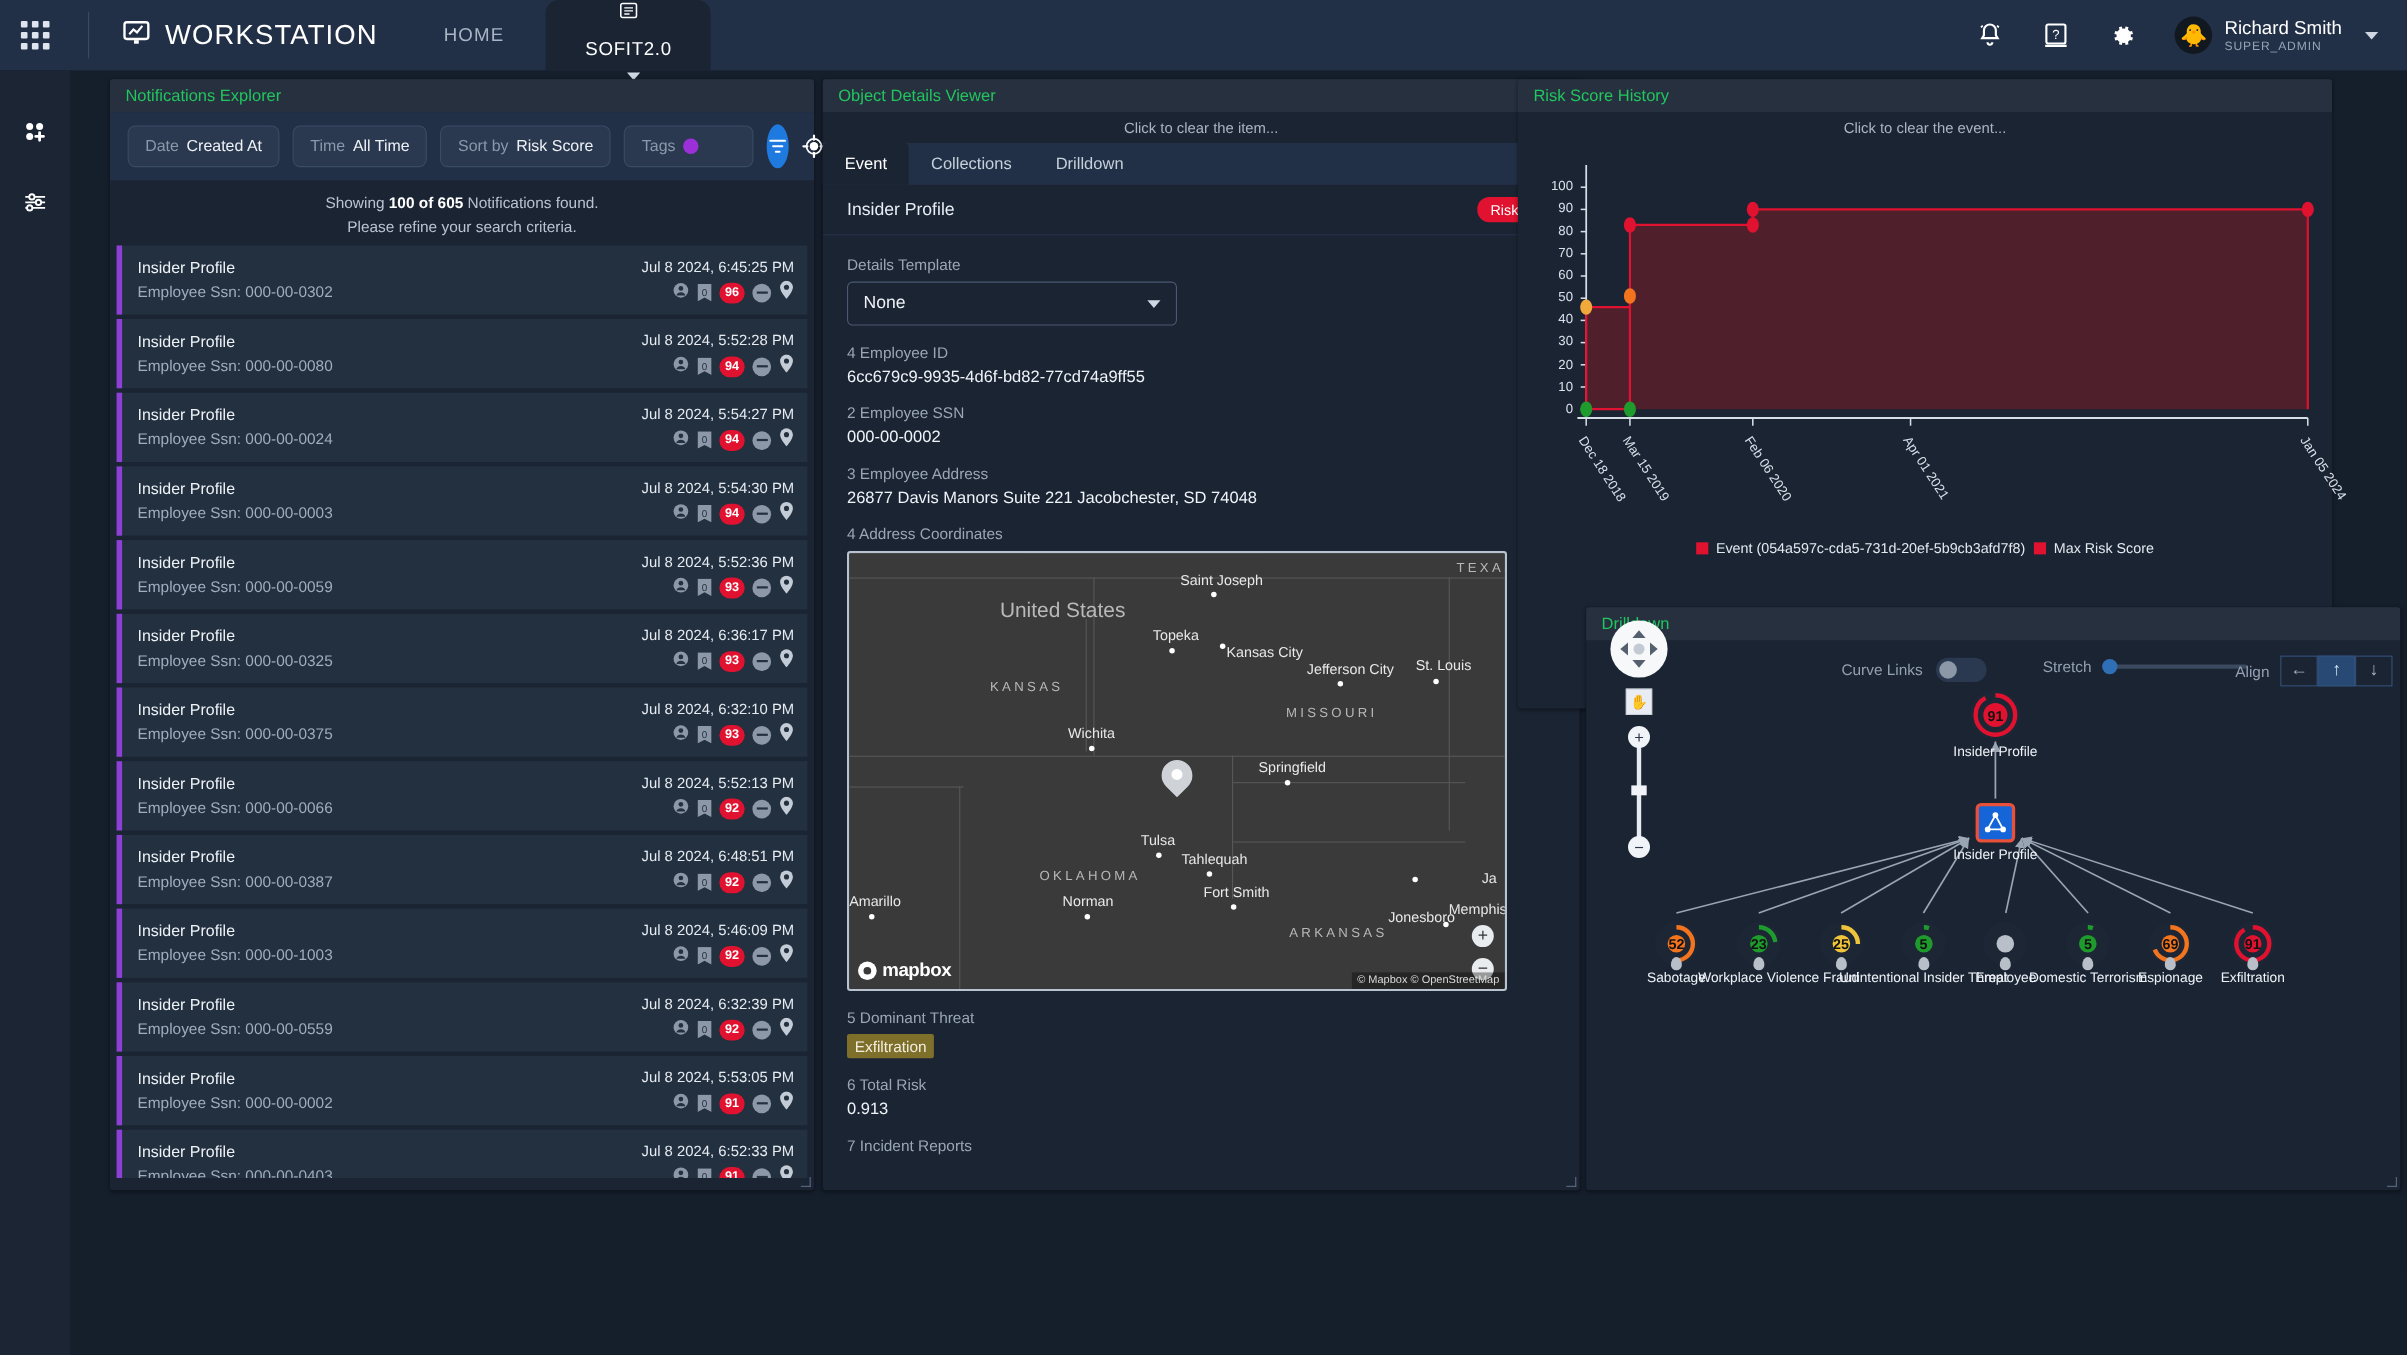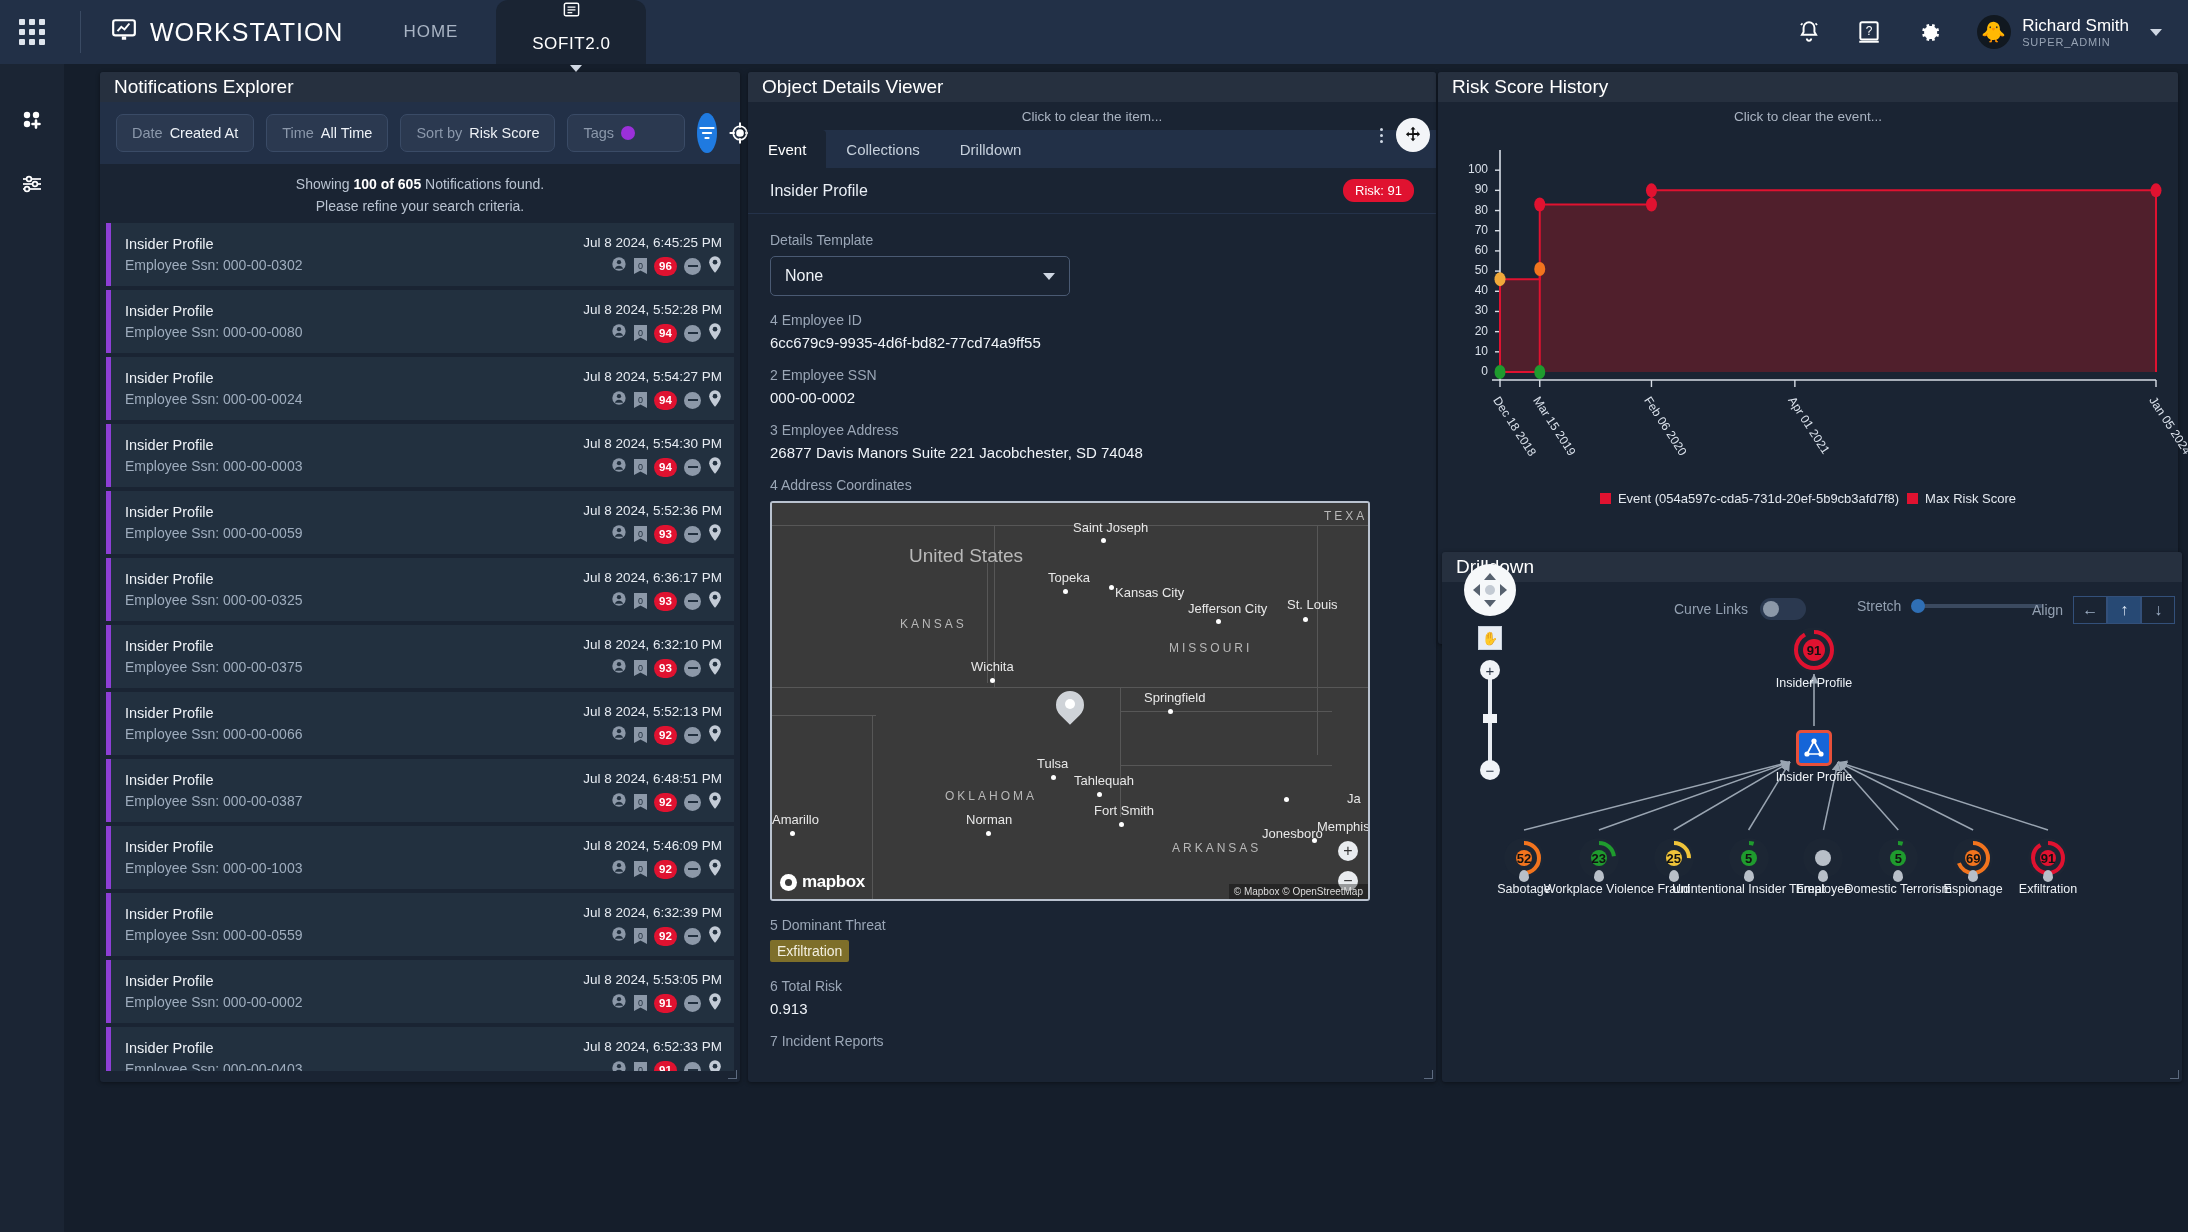--- a/index.html
+++ b/index.html
@@ -38,21 +38,21 @@
   .user-block{ display:flex; align-items:center; gap:11px; cursor:pointer;}
   .user-name{ font-size:17px; color:#fff; line-height:1.15;}
   .user-role{ font-size:11px; color:#97a3b4; letter-spacing:.8px;}
   
   .rail { position:absolute; top:64px; left:0; width:64px; height:1168px; background:#1b2troubles;}
   .rail { background:#1b2534; }
   .rail-ic { width:64px;height:64px;display:flex;align-items:center;justify-content:center;cursor:pointer;}
   
   .panel { position:absolute; background:#1a2433; border-radius:3px; box-shadow:0 1px 4px rgba(0,0,0,.45);}
   .panel-head { height:30px; background:#26303f; display:flex; align-items:center; padding:0 14px; border-radius:3px 3px 0 0;}
-  .panel-title { font-size:19px; color:#ffffff;}
+  .panel-title { font-size:15px; color:#22c55e;}
   .resize-grip{position:absolute;right:3px;bottom:3px;width:9px;height:9px;}
   .resize-grip:before,.resize-grip:after{content:"";position:absolute;background:#5d6b80;}
   .resize-grip:before{right:0;bottom:0;width:9px;height:1.5px;}
   .resize-grip:after{right:0;bottom:0;width:1.5px;height:9px;}
 
   
   #pnl-notif { left:100px; top:72px; width:640px; height:1010px; }
   .filterbar{ height:62px; background:#223047; display:flex; align-items:center; gap:12px; padding:0 16px;}
   .chip {
     height:38px; background:#2b3950; border:1px solid #3a4b66; border-radius:7px;
@@ -117,21 +117,21 @@
   .pin:before{content:"";position:absolute;left:0;top:0;width:28px;height:28px;border-radius:50% 50% 50% 0;transform:rotate(-45deg);background:#cfd3d8;}
   .pin:after{content:"";position:absolute;left:9px;top:8px;width:10px;height:10px;border-radius:50%;background:#fff;}
   .mapbox-logo{position:absolute;left:8px;bottom:7px;display:flex;align-items:center;gap:5px;color:#fff;font-size:17px;font-weight:bold;letter-spacing:-.4px;}
   .mb-circ{width:17px;height:17px;border-radius:50%;background:#fff;display:flex;align-items:center;justify-content:center;}
   .mb-circ:after{content:"";width:7px;height:7px;border-radius:50%;background:#3a3a3a;}
   .attrib{position:absolute;right:0;bottom:0;background:rgba(0,0,0,.35);color:#dcdcdc;font-size:10px;padding:2px 5px;}
   .zbtn{position:absolute;right:10px;width:20px;height:20px;border-radius:50%;background:#e9ecef;color:#333;
         display:flex;align-items:center;justify-content:center;font-size:16px;line-height:1;cursor:pointer;}
 
   
-  #pnl-risk { left:1438px; top:72px; width:740px; height:572px;}
+  #pnl-risk { left:1380px; top:72px; width:740px; height:572px;}
   .chart-area{ position:relative; width:100%; height:398px;}
   .legend{ position:absolute; bottom:22px; width:100%; display:flex; justify-content:center; gap:8px; font-size:13px; color:#e3e8ef;}
   .legend span.sw{width:11px;height:11px;background:#e01230;display:inline-block;margin-right:7px;}
   .legend div{display:flex;align-items:center;}
   .xtick{position:absolute;font-size:12px;color:#d9e0ea;transform-origin:left top;transform:rotate(57deg);white-space:nowrap;}
   .ytick{position:absolute;font-size:12px;color:#d9e0ea;text-align:right;width:34px;}
 
   
   #pnl-drill { left:1442px; top:552px; width:740px; height:530px;}
   .dd-toolbar{ position:relative; height:56px;}

